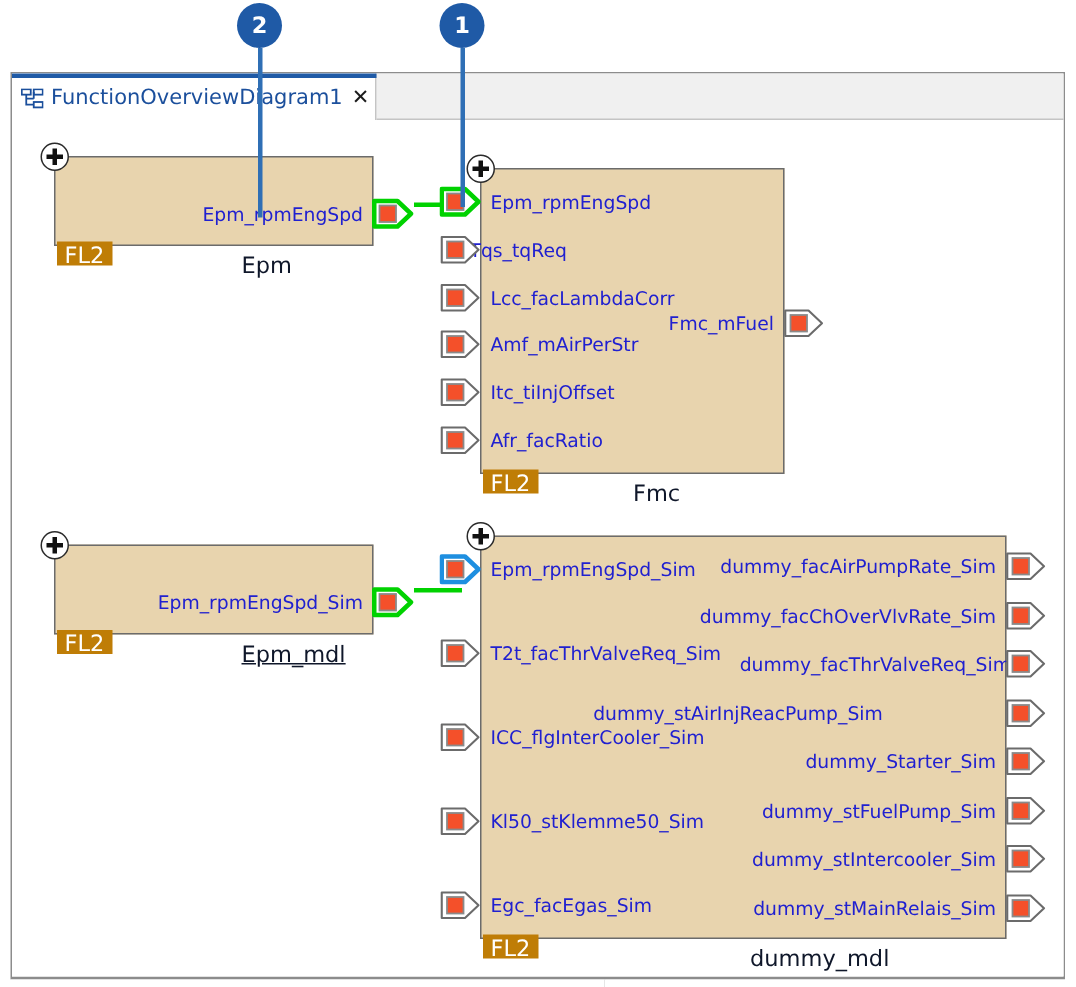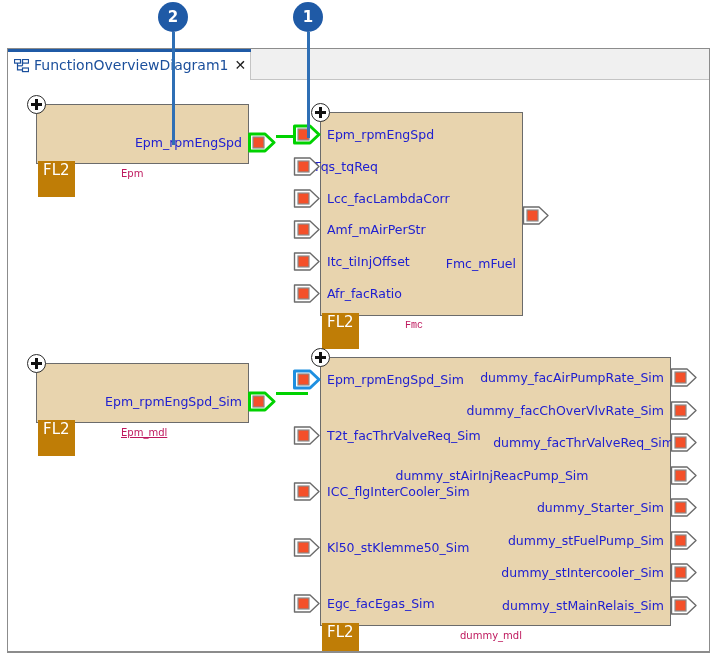--- a/index.html
+++ b/index.html
@@ -39,24 +39,24 @@
 
   
   .block{position:absolute;background:#e8d4ae;border:1px solid #6b6b6b;box-sizing:border-box;}
   .plus{position:absolute;width:19px;height:19px;border-radius:50%;
     background:#ffffff;border:1.5px solid #2b2b2b;box-sizing:border-box;z-index:12;
     display:flex;align-items:center;justify-content:center;}
   .plus:before{content:"";position:absolute;width:11px;height:3px;background:#111;}
   .plus:after{content:"";position:absolute;width:3px;height:11px;background:#111;}
 
   .fl2{position:absolute;background:#bf7d06;color:#ffffff;
-    font-size:15px;line-height:19px;height:36px;padding:0 5px;box-sizing:border-box;
+    font-size:15px;line-height:19px;height:16px;padding:0 5px;box-sizing:border-box;
     font-family:"DejaVu Sans","Liberation Sans",sans-serif;z-index:11;}
-  .blockname{position:absolute;color:#be185d;font-size:10px;white-space:nowrap;z-index:11;
-    font-family:"DejaVu Sans","Liberation Sans",sans-serif;}
+  .blockname{position:absolute;color:#0f172a;font-size:15px;white-space:nowrap;z-index:11;
+    font-family:"DejaVu Sans","Liberation Sans",sans-serif;margin-left:40px;}
 
   .portlabel{position:absolute;color:#2020d0;font-size:12.5px;white-space:nowrap;z-index:10;
     font-family:"DejaVu Sans","Liberation Sans",sans-serif;}
   .portlabel.right{text-align:right;}
 
   
   .port{position:absolute;width:28px;height:21px;z-index:14;}
   .port svg{display:block;width:28px;height:21px;}
 
   .wire{position:absolute;height:3px;background:#00d200;z-index:9;}
@@ -102,21 +102,21 @@
           <div class="port" style="left: 240px; top: 52px;">
             <svg viewBox="0 0 28 21">
               <path d="M1.5 2 L17 2 L26 10.5 L17 19 L1.5 19 Z" fill="#ffffff" stroke="#00d200" stroke-width="3" stroke-linejoin="round"></path>
               <rect x="5" y="5" width="11" height="11" fill="#f4502a" stroke="#8a8a8a" stroke-width="1.2"></rect>
             </svg>
           </div>
           <div class="portlabel right" style="left: 28px; width: 206px; top: 55px;">Epm_rpmEngSpd</div>
           <div class="block" style="left: 312px; top: 32px; width: 203px; height: 204px;"></div>
           <div class="plus" style="left: 303px; top: 23px;"></div>
           <div class="fl2" style="left: 314px; top: 233px;">FL2</div>
-          <div class="blockname" style="left: 397px; top: 240px; font-family: Liberation Mono, monospace;">Fmc</div>
+          <div class="blockname" style="left: 374px; top: 240px;">Fmc</div>
           <div class="port" style="left: 285px; top: 44px;">
             <svg viewBox="0 0 28 21">
               <path d="M1.5 2 L17 2 L26 10.5 L17 19 L1.5 19 Z" fill="#ffffff" stroke="#00d200" stroke-width="3" stroke-linejoin="round"></path>
               <rect x="5" y="5" width="11" height="11" fill="#f4502a" stroke="#8a8a8a" stroke-width="1.2"></rect>
             </svg>
           </div>
           <div class="portlabel" style="left: 319px; top: 47px;">Epm_rpmEngSpd</div>
           <div class="port" style="left: 285px; top: 76px;">
             <svg viewBox="0 0 28 21">
               <path d="M1.5 2 L17 2 L26 10.5 L17 19 L1.5 19 Z" fill="#ffffff" stroke="#6b6b6b" stroke-width="1.4" stroke-linejoin="round"></path>
@@ -151,21 +151,21 @@
               <rect x="5" y="5" width="11" height="11" fill="#f4502a" stroke="#8a8a8a" stroke-width="1.2"></rect>
             </svg>
           </div>
           <div class="portlabel" style="left: 319px; top: 206px;">Afr_facRatio</div>
           <div class="port" style="left: 514px; top: 125px;">
             <svg viewBox="0 0 28 21">
               <path d="M1.5 2 L17 2 L26 10.5 L17 19 L1.5 19 Z" fill="#ffffff" stroke="#6b6b6b" stroke-width="1.4" stroke-linejoin="round"></path>
               <rect x="5" y="5" width="11" height="11" fill="#f4502a" stroke="#8a8a8a" stroke-width="1.2"></rect>
             </svg>
           </div>
-          <div class="portlabel right" style="left: 312px; width: 196px; top: 128px; margin-top: 48px;">Fmc_mFuel</div>
+          <div class="portlabel right" style="left: 312px; width: 196px; top: 128px;">Fmc_mFuel</div>
           <div class="block" style="left: 28px; top: 283px; width: 213px; height: 60px;"></div>
           <div class="plus" style="left: 19px; top: 274px;"></div>
           <div class="fl2" style="left: 30px; top: 340px;">FL2</div>
           <div class="blockname" style="left: 113px; top: 347px; text-decoration: underline;">Epm_mdl</div>
           <div class="port" style="left: 240px; top: 311px;">
             <svg viewBox="0 0 28 21">
               <path d="M1.5 2 L17 2 L26 10.5 L17 19 L1.5 19 Z" fill="#ffffff" stroke="#00d200" stroke-width="3" stroke-linejoin="round"></path>
               <rect x="5" y="5" width="11" height="11" fill="#f4502a" stroke="#8a8a8a" stroke-width="1.2"></rect>
             </svg>
           </div>

